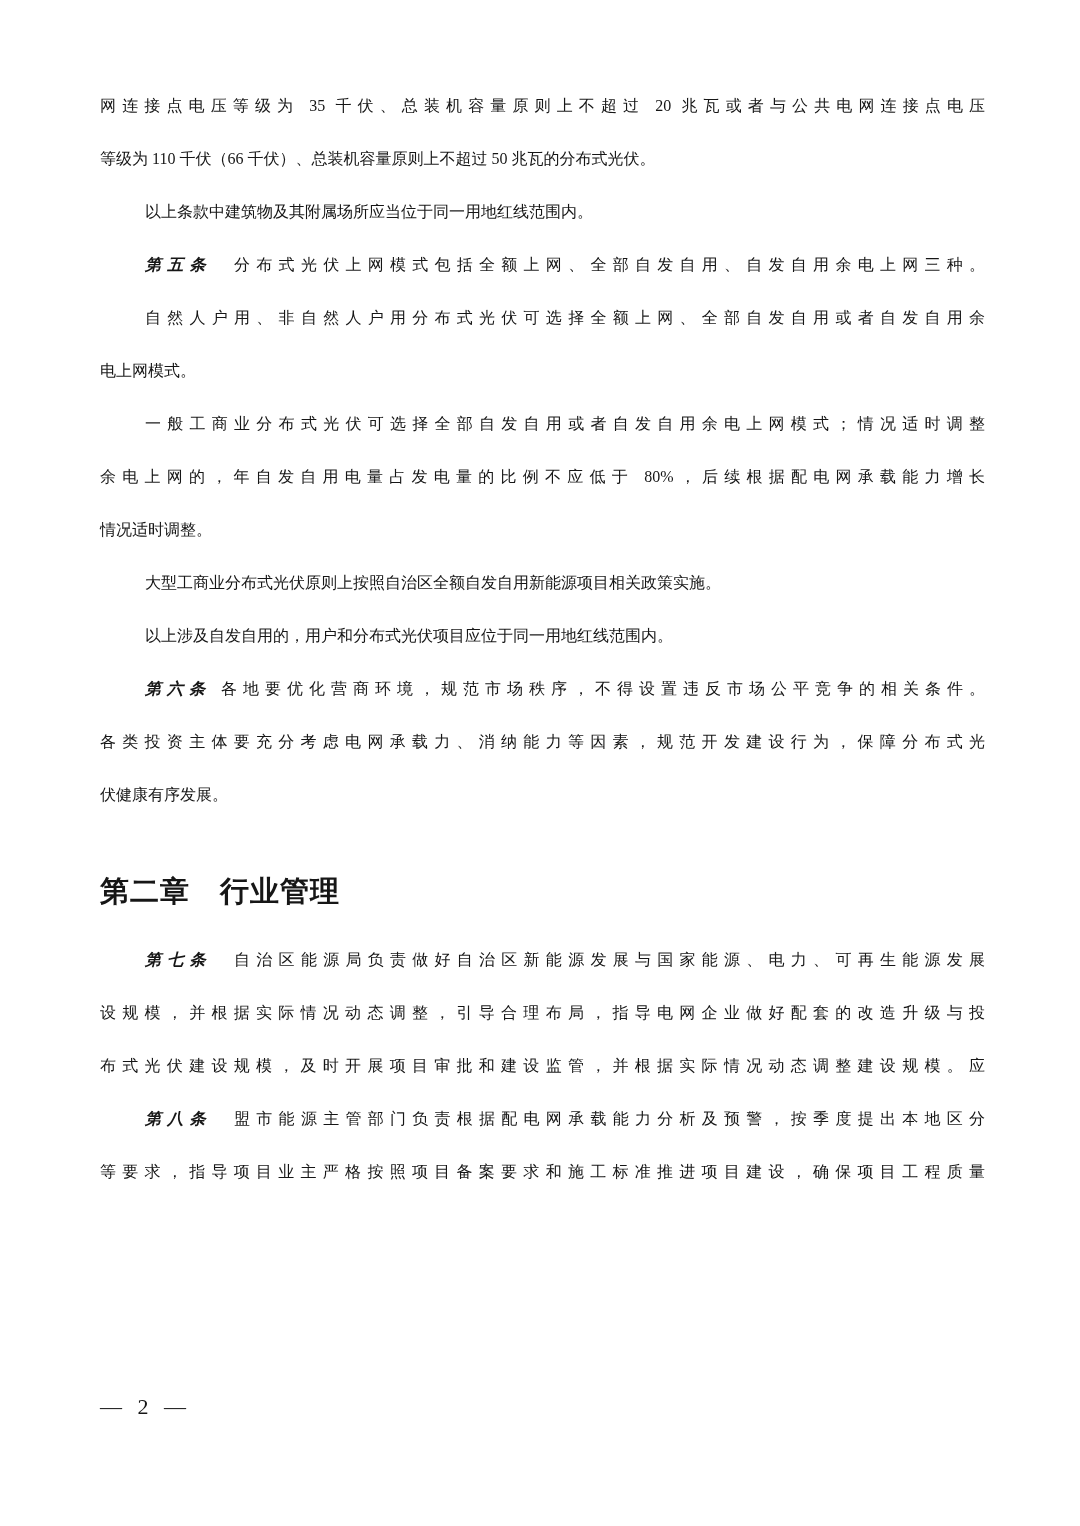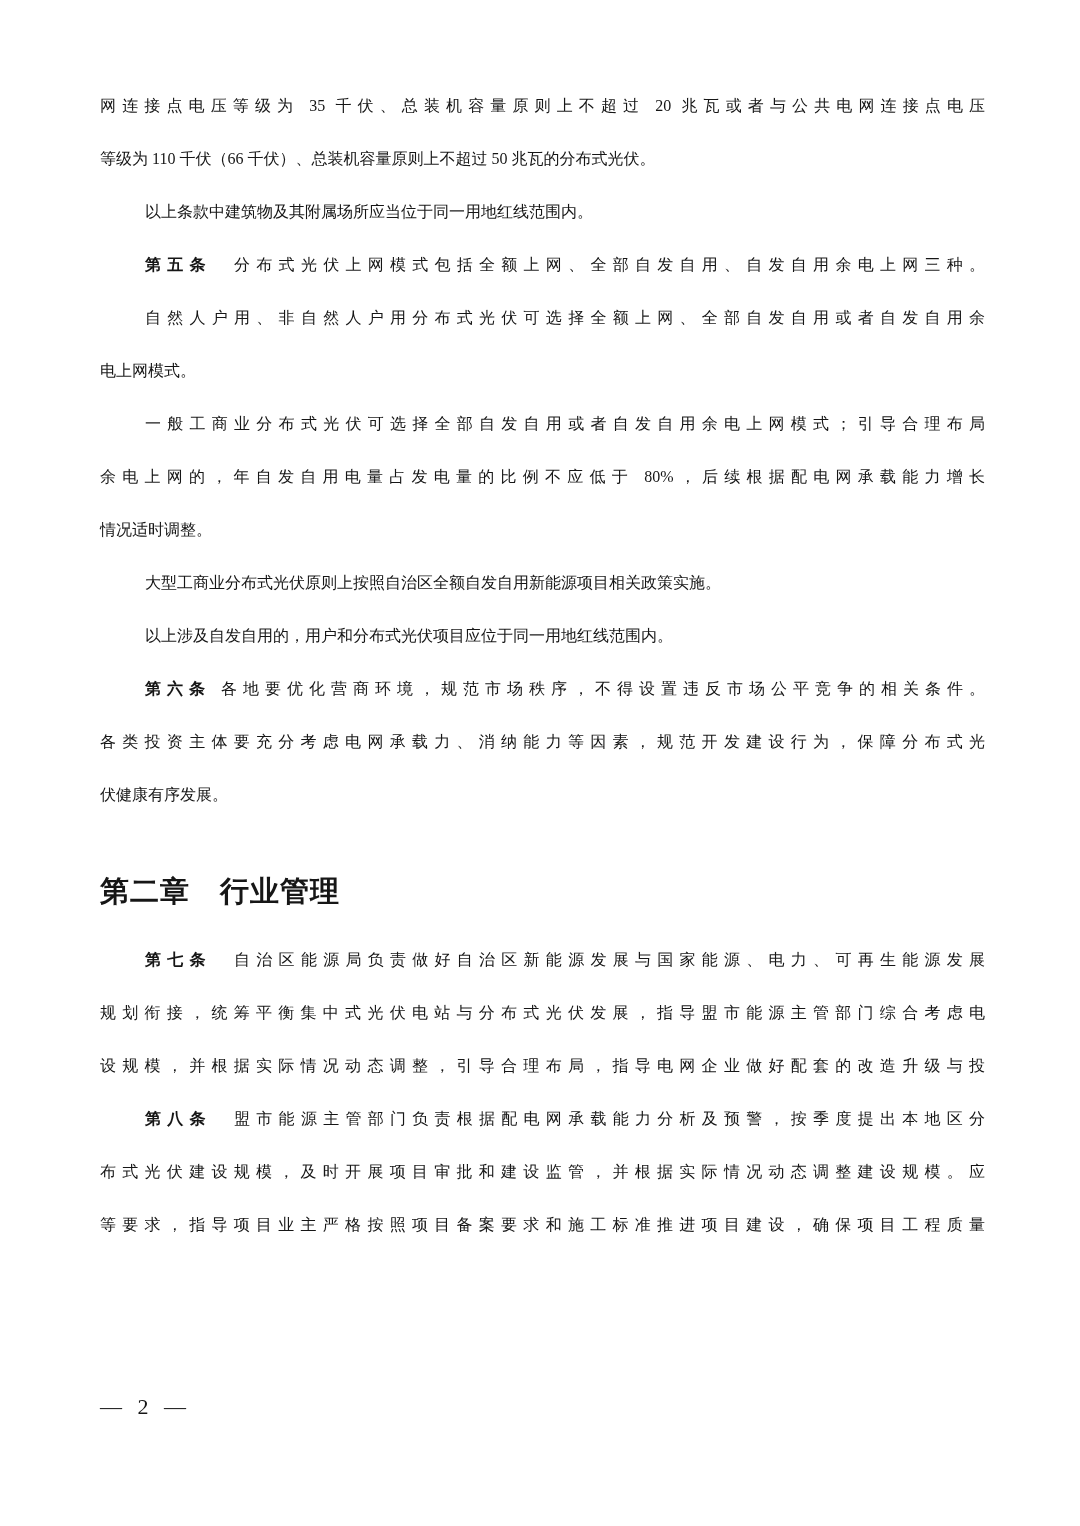--- a/index.html
+++ b/index.html
@@ -32,20 +32,21 @@
   .line.indent {
     text-indent: 45px;
   }
   .line.fill {
     text-align: justify;
     text-align-last: justify;
   }
   .lead {
     font-weight: 700;
     font-family: "Liberation Sans", "DejaVu Sans", sans-serif;
+    font-style: italic;
   }
   .heading {
     height: 56px;
     line-height: 56px;
     margin: 42px 0 14px 0;
     font-size: 29px;
     font-weight: 600;
     font-family: "Liberation Sans", "DejaVu Sans", sans-serif;
     letter-spacing: 1px;
   }
@@ -64,30 +65,29 @@
 <body>
 
 <div class="page">
   <div class="doc-body">
       <div class="line fill">网连接点电压等级为 35 千伏、总装机容量原则上不超过 20 兆瓦或者与公共电网连接点电压</div>
       <div class="line">等级为 110 千伏（66 千伏）、总装机容量原则上不超过 50 兆瓦的分布式光伏。</div>
       <div class="line indent">以上条款中建筑物及其附属场所应当位于同一用地红线范围内。</div>
       <div class="line indent fill"><b class="lead">第五条</b>　分布式光伏上网模式包括全额上网、全部自发自用、自发自用余电上网三种。</div>
       <div class="line indent fill">自然人户用、非自然人户用分布式光伏可选择全额上网、全部自发自用或者自发自用余</div>
       <div class="line">电上网模式。</div>
-      <div class="line indent fill">一般工商业分布式光伏可选择全部自发自用或者自发自用余电上网模式；引导合理布局</div>
+      <div class="line indent fill">一般工商业分布式光伏可选择全部自发自用或者自发自用余电上网模式；情况适时调整</div>
       <div class="line fill">余电上网的，年自发自用电量占发电量的比例不应低于 80%，后续根据配电网承载能力增长</div>
       <div class="line">情况适时调整。</div>
       <div class="line indent">大型工商业分布式光伏原则上按照自治区全额自发自用新能源项目相关政策实施。</div>
       <div class="line indent">以上涉及自发自用的，用户和分布式光伏项目应位于同一用地红线范围内。</div>
       <div class="line indent fill"><b class="lead">第六条</b> 各地要优化营商环境，规范市场秩序，不得设置违反市场公平竞争的相关条件。</div>
       <div class="line fill">各类投资主体要充分考虑电网承载力、消纳能力等因素，规范开发建设行为，保障分布式光</div>
       <div class="line">伏健康有序发展。</div>
       <div class="heading">第二章　行业管理</div>
       <div class="line indent fill"><b class="lead">第七条</b>　自治区能源局负责做好自治区新能源发展与国家能源、电力、可再生能源发展</div>
-      <div class="line fill">规划衔接，统筹平衡集中式光伏电站与分布式光伏发展，指导盟市能源主管部门综合考虑电</div>
       <div class="line fill">设规模，并根据实际情况动态调整，引导合理布局，指导电网企业做好配套的改造升级与投</div>
+      <div class="line fill">布式光伏建设规模，及时开展项目审批和建设监管，并根据实际情况动态调整建设规模。应</div>
       <div class="line indent fill"><b class="lead">第八条</b>　盟市能源主管部门负责根据配电网承载能力分析及预警，按季度提出本地区分</div>
-      <div class="line fill">布式光伏建设规模，及时开展项目审批和建设监管，并根据实际情况动态调整建设规模。应</div>
       <div class="line fill">等要求，指导项目业主严格按照项目备案要求和施工标准推进项目建设，确保项目工程质量</div>
     </div>
   <div class="page-number">— 2 —</div>
 </div>
 
 </body></html>

